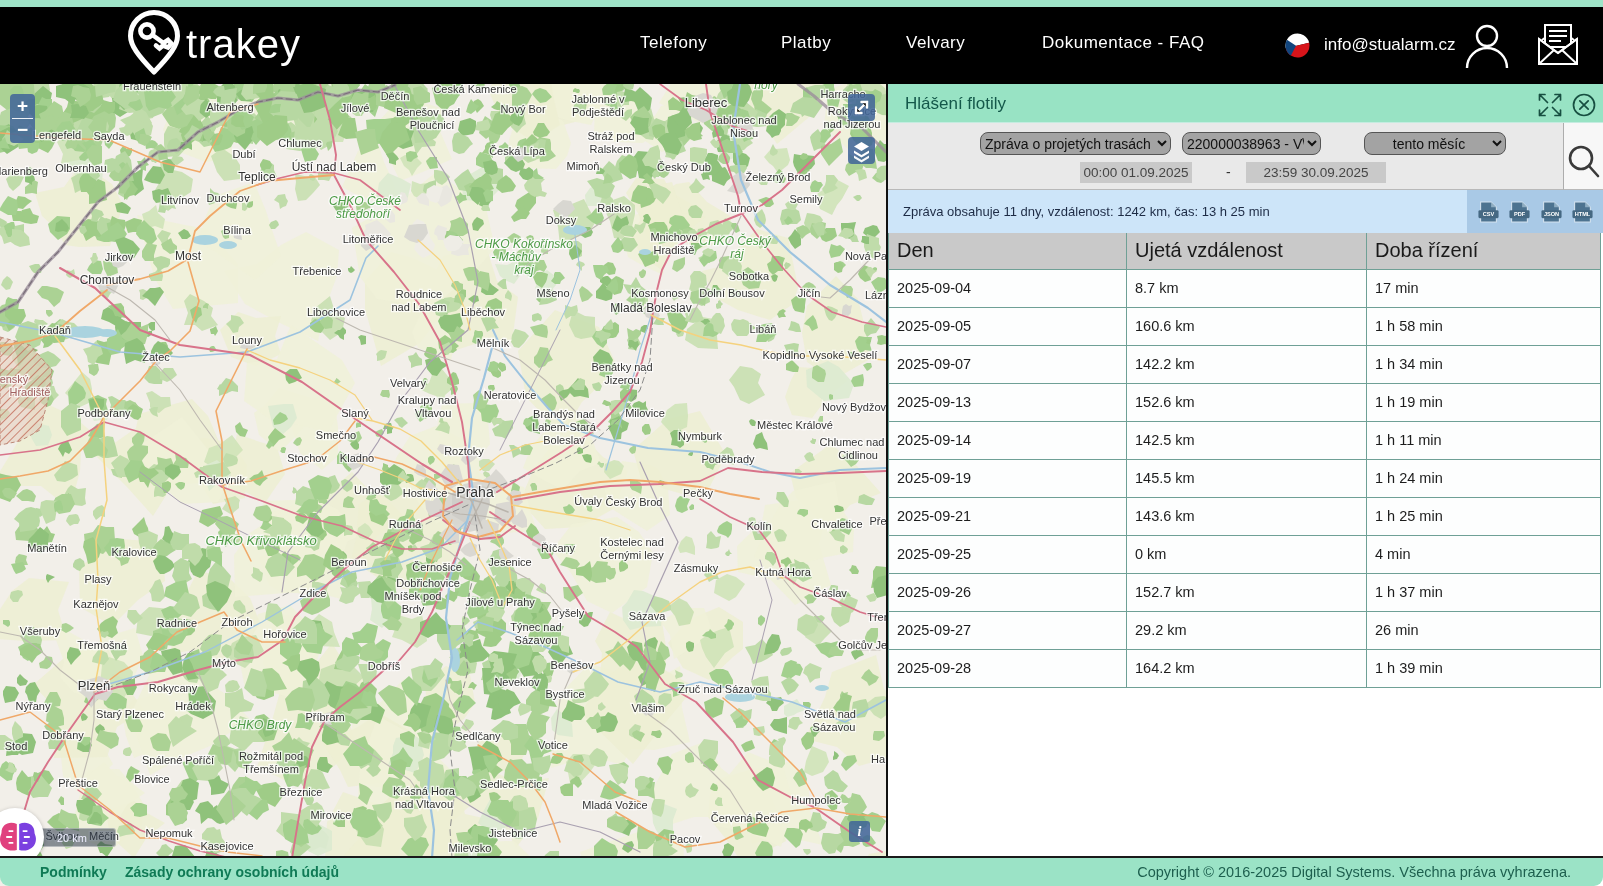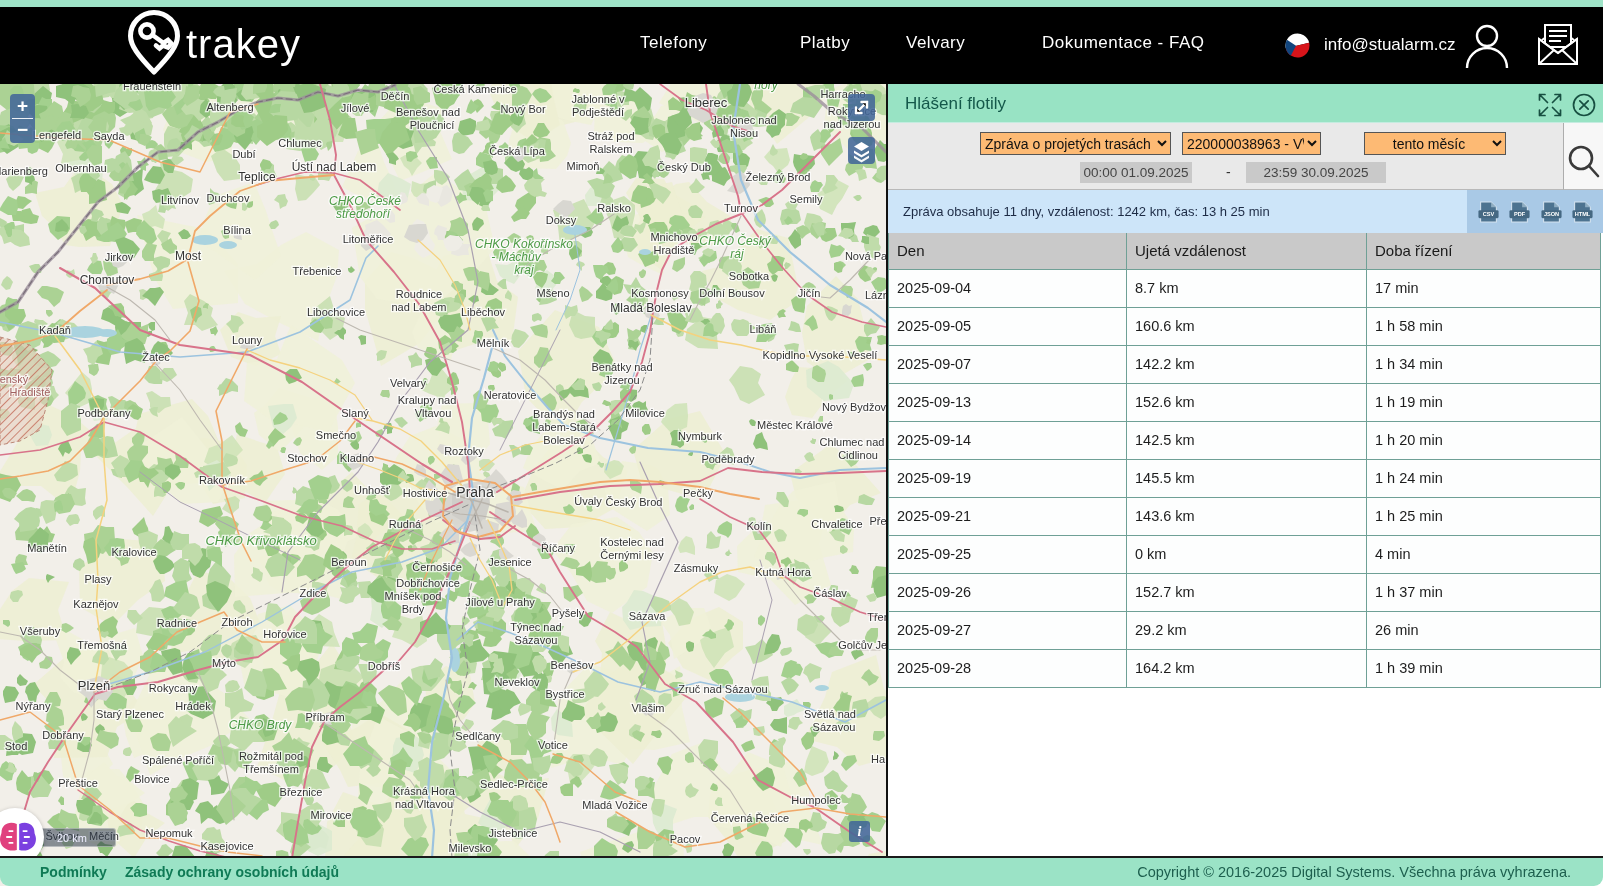--- a/index.html
+++ b/index.html
@@ -10,33 +10,33 @@
 #hdr { position:absolute; left:0; top:7px; width:1603px; height:77px; background:#000; }
 #logo { position:absolute; left:128px; top:3px; }
 #logotext { position:absolute; left:186px; top:22px; color:#fff; font-size:40px; font-weight:400; letter-spacing:1px; }
 .nav { position:absolute; top:33px; color:#fff; font-size:17px; letter-spacing:0.5px; }
 #mail { position:absolute; left:1324px; top:35px; color:#fff; font-size:17px; }
 
 #panel { position:absolute; left:886px; top:84px; width:717px; height:774px; background:#fff; border-left:2px solid #111; }
 #phead { position:absolute; left:0; top:0; width:715px; height:39px; background:#98e3c4; color:#14584a; font-size:17px; line-height:39px; padding-left:17px; border-bottom:1px solid #c5ece0; }
 #filter { position:absolute; left:0; top:39px; width:675px; height:67px; background:#e9e9e9; border-bottom:1px solid #b9b9b9; }
 #searchcol { position:absolute; left:675px; top:39px; width:40px; height:67px; background:#f7f7f7; border-bottom:1px solid #b9b9b9; border-left:1px solid #adadad; }
-select { position:absolute; height:23px; font-family:"Liberation Sans", sans-serif; font-size:14px; color:#111; background:#fdba74; border:1px solid #555; border-radius:0; }
+select { position:absolute; height:23px; font-family:"Liberation Sans", sans-serif; font-size:14px; color:#111; background:#a3a3a3; border:1px solid #555; border-radius:8px; }
 #sel1 { left:92px; top:9px; width:191px; }
 #sel2 { left:294px; top:9px; width:139px; }
 #sel3 { left:446px; top:9px; width:142px; text-align:center; text-align-last:center;margin-left:30px; }
 .datebox { position:absolute; top:39px; height:21px; background:#c9c9c9; color:#454545; font-size:13.5px; text-align:center; line-height:21px; }
 #d1 { left:192px; width:112px; }
 #d2 { left:346px; width:140px;margin-left:12px; }
 #dash { position:absolute; left:338px; top:39px; color:#333; font-size:14px; line-height:21px; }
 #bluebar { position:absolute; left:0; top:106px; width:715px; height:43px; background:#cde5f9; color:#1d2b45; font-size:13px; line-height:43px; padding-left:15px; }
 #iconszone { position:absolute; left:579px; top:106px; width:136px; height:43px; background:#a9c9e6; }
 
 #tbl { position:absolute; left:0; top:149px; width:712px; border-collapse:collapse; table-layout:fixed; font-size:14.5px; color:#1d1d1d; }
-#tbl th { background:#c9c9c9; height:36px; font-weight:400; text-align:left; padding-left:8px; font-size:15px; color:#1a1a1a; border:1px solid #6fa096; border-top:none; }
+#tbl th { background:#c9c9c9; height:36px; font-weight:400; text-align:left; padding-left:8px; font-size:20px; color:#1a1a1a; border:1px solid #6fa096; border-top:none; }
 #tbl td { height:38px; background:#fdfefe; border:1px solid #6fa096; padding-left:8px; }
 #tbl col.c1 { width:238px; } #tbl col.c2 { width:240px; } #tbl col.c3 { width:234px; }
 
 #preline { position:absolute; left:0; top:856px; width:1603px; height:2px; background:#1a1a1a; }
 #footer { position:absolute; left:0; top:858px; width:1603px; height:28px; background:#9be3c6; border-radius:0 0 9px 9px; }
 #footer a { color:#0f7a55; font-weight:700; font-size:14px; text-decoration:none; position:absolute; top:6px; }
 #copy { position:absolute; right:32px; top:6px; color:#1d5f4e; font-size:14.5px; }
 
 .mapbtn { position:absolute; background:rgba(66,103,152,0.88); border-radius:4px; color:#fff; text-align:center; }
 #zoomctl { position:absolute; left:10px; top:94px; width:25px; height:49px; background:rgba(66,103,152,0.88); border-radius:4px; }
@@ -52,21 +52,21 @@
 <svg id="logo" width="54" height="70" viewBox="0 0 54 70" style="position:absolute;left:127px;top:10px">
 <path d="M27,2.5 C14,2.5 3.5,13 3.5,26 C3.5,35.5 11,45.5 27,62 C43,45.5 50.5,35.5 50.5,26 C50.5,13 40,2.5 27,2.5 Z" fill="none" stroke="#fff" stroke-width="5" stroke-linejoin="round"></path>
 <g stroke="#fff" stroke-width="4.6" fill="none" stroke-linecap="round">
 <circle cx="20" cy="21" r="6.6"></circle>
 <path d="M25.5,25 L36.5,33 L41,30 L44.5,33.5 L41,37.5 L36,35.5 L32.5,38.5 L29,35.5"></path>
 </g>
 <circle cx="20" cy="21" r="2.3" fill="#000"></circle>
 </svg>
 <div id="logotext">trakey</div>
 <div class="nav" style="left:640px">Telefony</div>
-<div class="nav" style="left:800px">Platby</div>
+<div class="nav" style="left:781px">Platby</div>
 <div class="nav" style="left:906px">Velvary</div>
 <div class="nav" style="left:1042px">Dokumentace - FAQ</div>
 <svg width="25" height="25" viewBox="0 0 25 25" style="position:absolute;left:1285px;top:33px">
 <defs>
       <clipPath id="fc">
         <circle cx="12.5" cy="12.5" r="12"></circle>
       </clipPath>
     </defs>
 <g clip-path="url(#fc)" transform="rotate(-14 12.5 12.5)">
 <rect x="-2" y="-2" width="29" height="14.5" fill="#fff"></rect>
@@ -2124,21 +2124,21 @@
           <td>1 h 34 min</td>
         </tr>
         <tr>
           <td>2025-09-13</td>
           <td>152.6 km</td>
           <td>1 h 19 min</td>
         </tr>
         <tr>
           <td>2025-09-14</td>
           <td>142.5 km</td>
-          <td>1 h 20 min</td>
+          <td>1 h 11 min</td>
         </tr>
         <tr>
           <td>2025-09-19</td>
           <td>145.5 km</td>
           <td>1 h 24 min</td>
         </tr>
         <tr>
           <td>2025-09-21</td>
           <td>143.6 km</td>
           <td>1 h 25 min</td>

